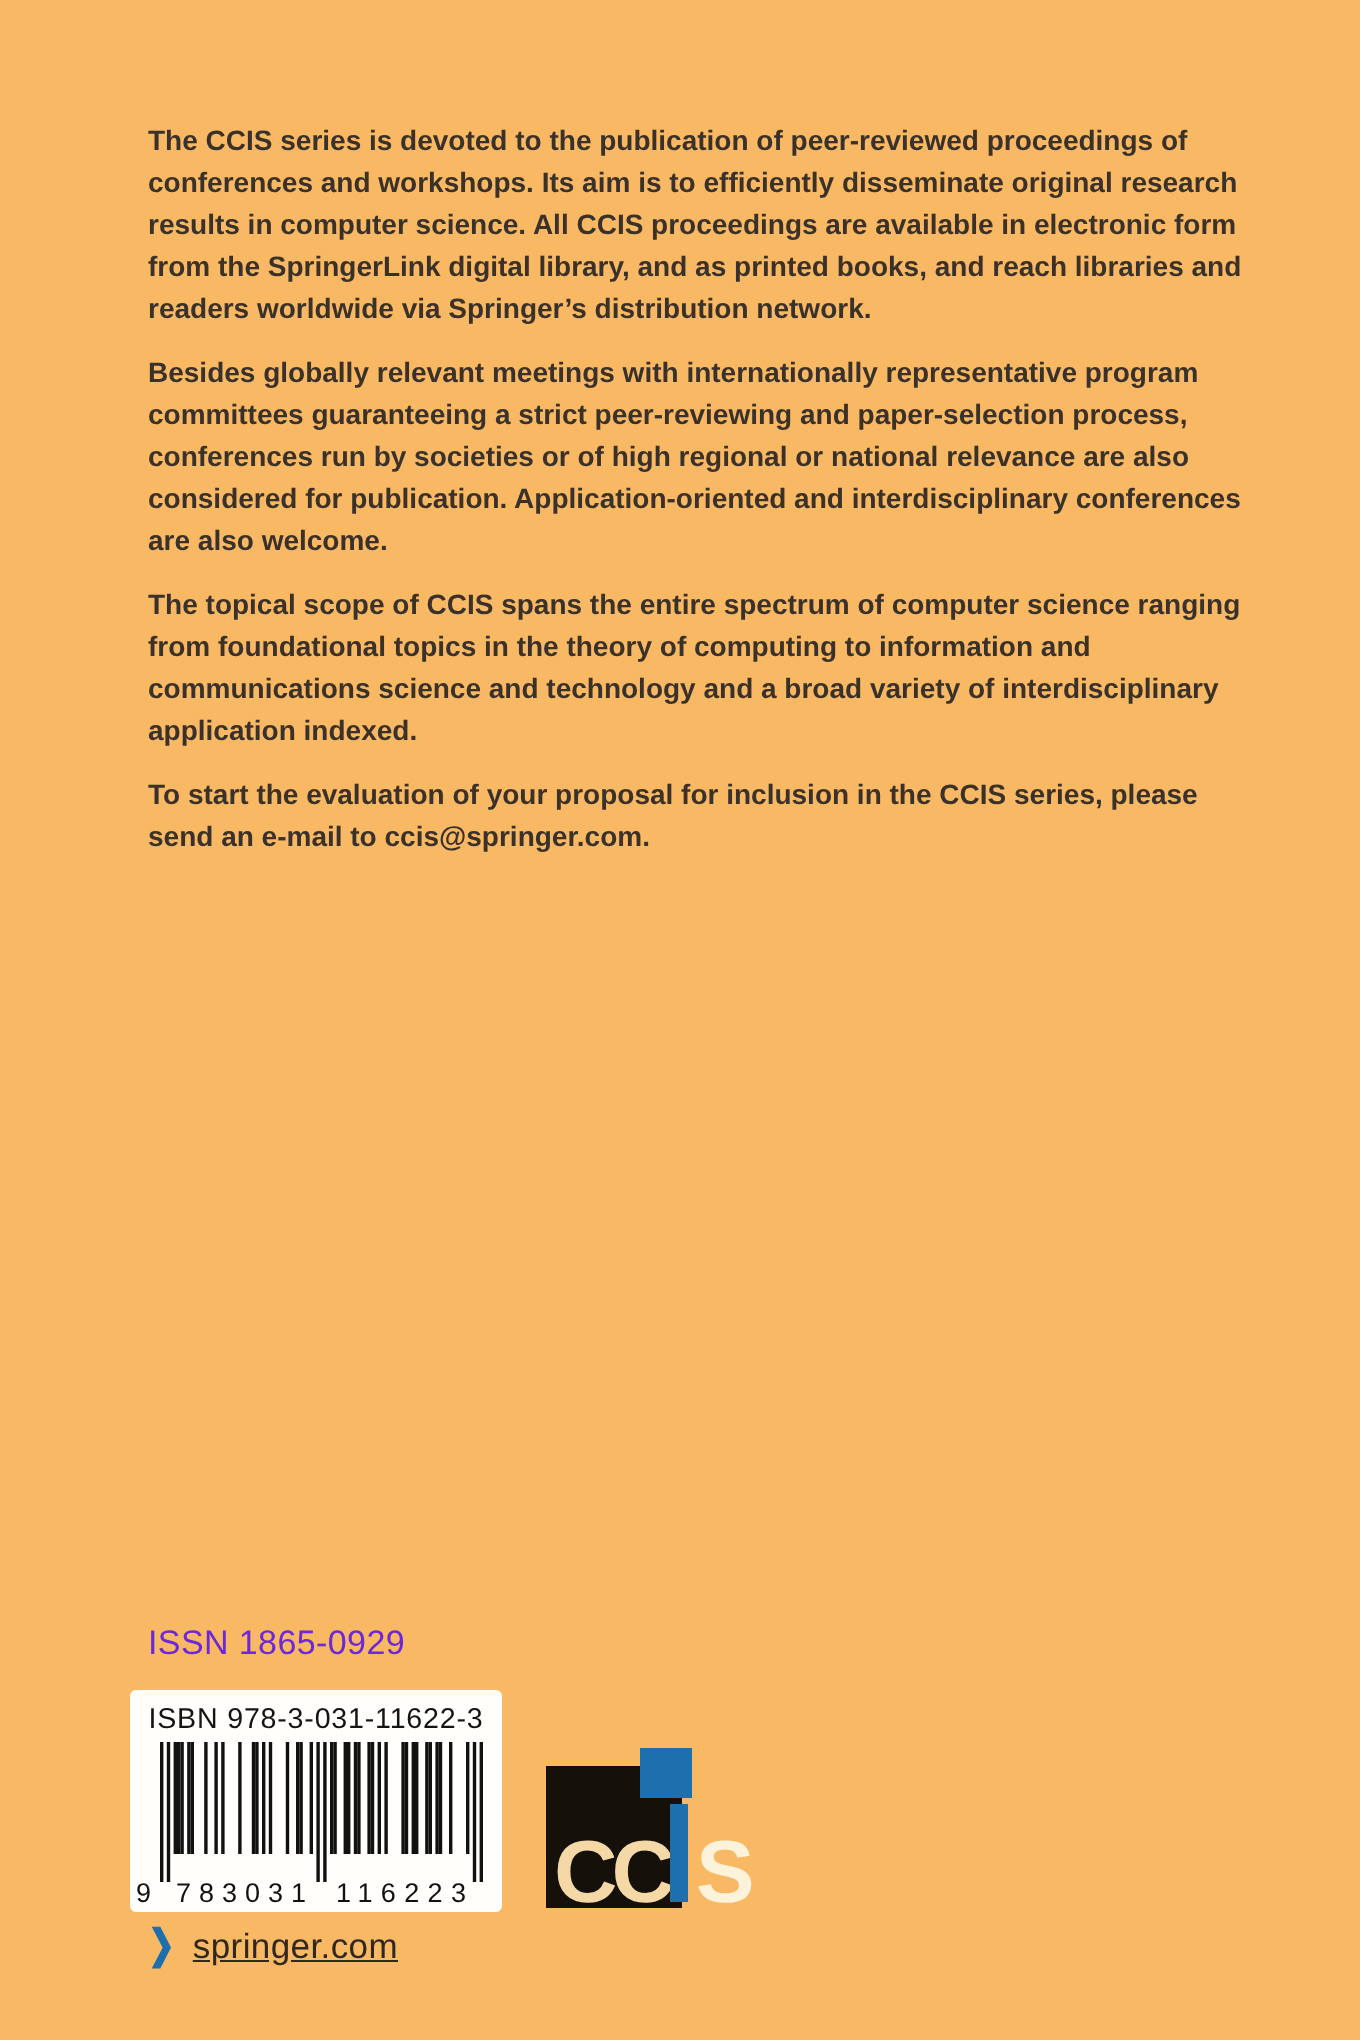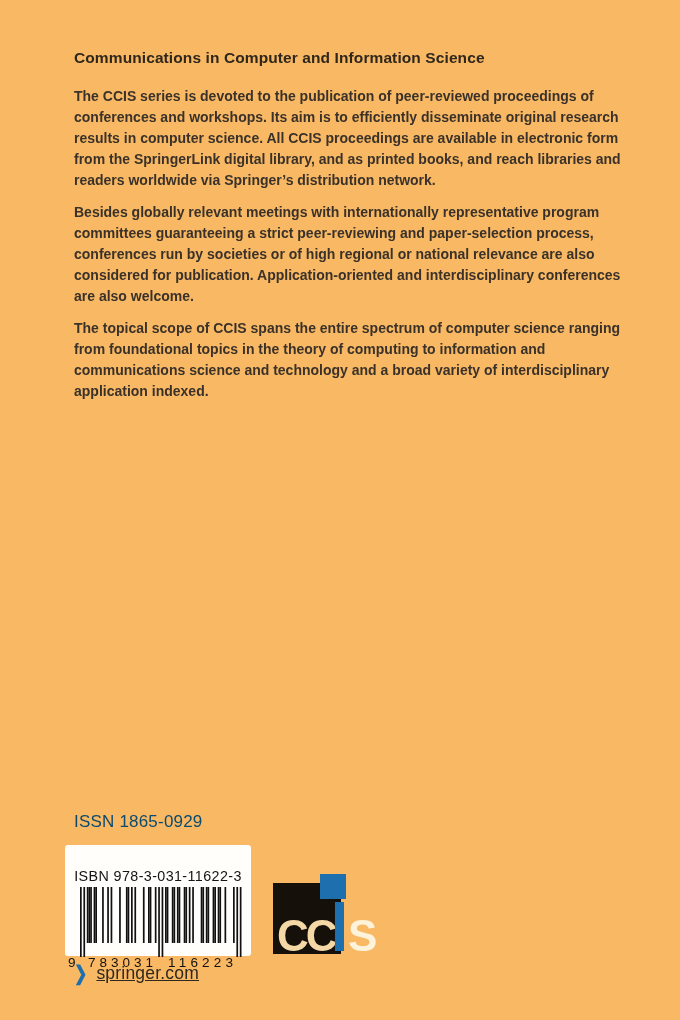--- a/index.html
+++ b/index.html
@@ -26,35 +26,35 @@
     font-size:14px;
     line-height:21px;
     margin:11px 0 10px 0;
     color:#3a322a;
     font-weight:bold;
   }
   .issn{
     position:absolute;
     left:74px;top:812px;
     font-size:17px;
-    color:#0c4a6e;
+    color:#6d28d9;
     letter-spacing:0.2px;
   }
   .isbn-box{
     position:absolute;
     left:65px;top:845px;
     width:186px;height:111px;
     background:#fffefb;
     border-radius:3px;
   }
   .isbn-label{
     font-size:14.3px;
     color:#141414;
     text-align:center;
-    padding-top:23px;
+    padding-top:7px;
     letter-spacing:0.4px;
   }
   .barcode-svg{display:block;margin-top:1px;}
   .ccis-logo{
     position:absolute;
     left:273px;top:874px;
     width:112px;height:82px;
   }
   .footer{
     position:absolute;
@@ -76,24 +76,24 @@
     letter-spacing:0.2px;
     text-decoration:underline;
   }
 </style>
 </head>
 <body>
 
 <div class="cover">
 
   <div class="text-block">
-    <h1 class="series-title">Communications in Computer and Information Science</h1>
     <p>The CCIS series is devoted to the publication of peer-reviewed proceedings of conferences and workshops. Its aim is to efficiently disseminate original research results in computer science. All CCIS proceedings are available in electronic form from the SpringerLink digital library, and as printed books, and reach libraries and readers worldwide via Springer’s distribution network.</p>
     <p>Besides globally relevant meetings with internationally representative program committees guaranteeing a strict peer-reviewing and paper-selection process, conferences run by societies or of high regional or national relevance are also considered for publication. Application-oriented and interdisciplinary conferences are also welcome.</p>
     <p>The topical scope of CCIS spans the entire spectrum of computer science ranging from foundational topics in the theory of computing to information and communications science and technology and a broad variety of interdisciplinary application indexed.</p>
+    <p>To start the evaluation of your proposal for inclusion in the CCIS series, please send an e-mail to ccis@springer.com.</p>
   </div>
 
   <div class="issn">ISSN 1865-0929</div>
 
   <div class="isbn-box">
     <div class="isbn-label">ISBN 978-3-031-11622-3</div>
     <svg class="barcode-svg" id="barcode" width="186" height="86">
         <rect x="15.00" y="2" width="1.70" height="70" fill="#111"></rect>
         <rect x="18.40" y="2" width="1.70" height="70" fill="#111"></rect>
         <rect x="21.80" y="2" width="1.70" height="56" fill="#111"></rect>

